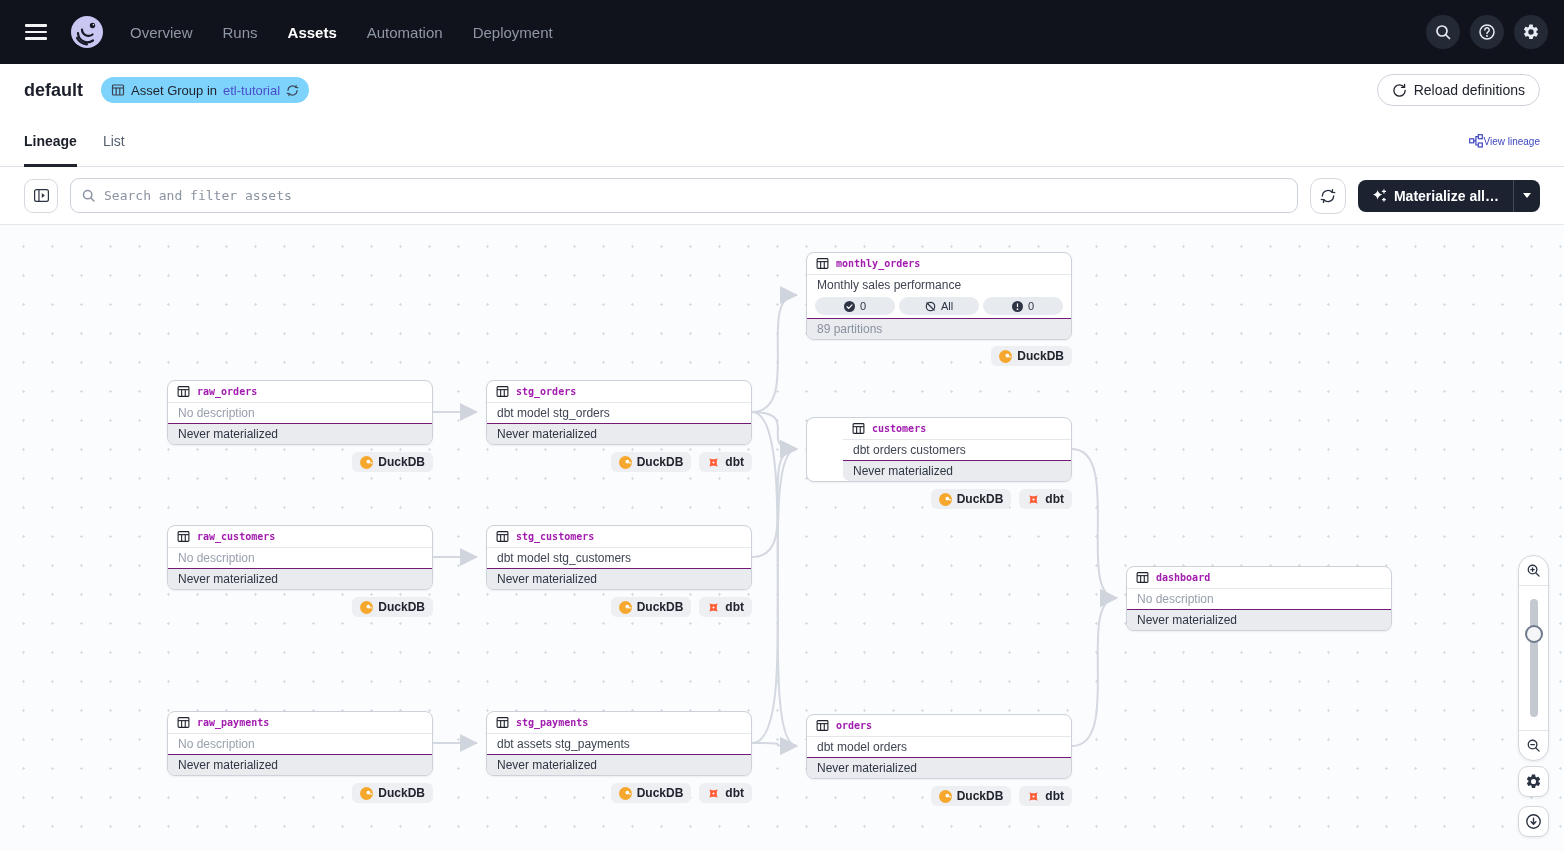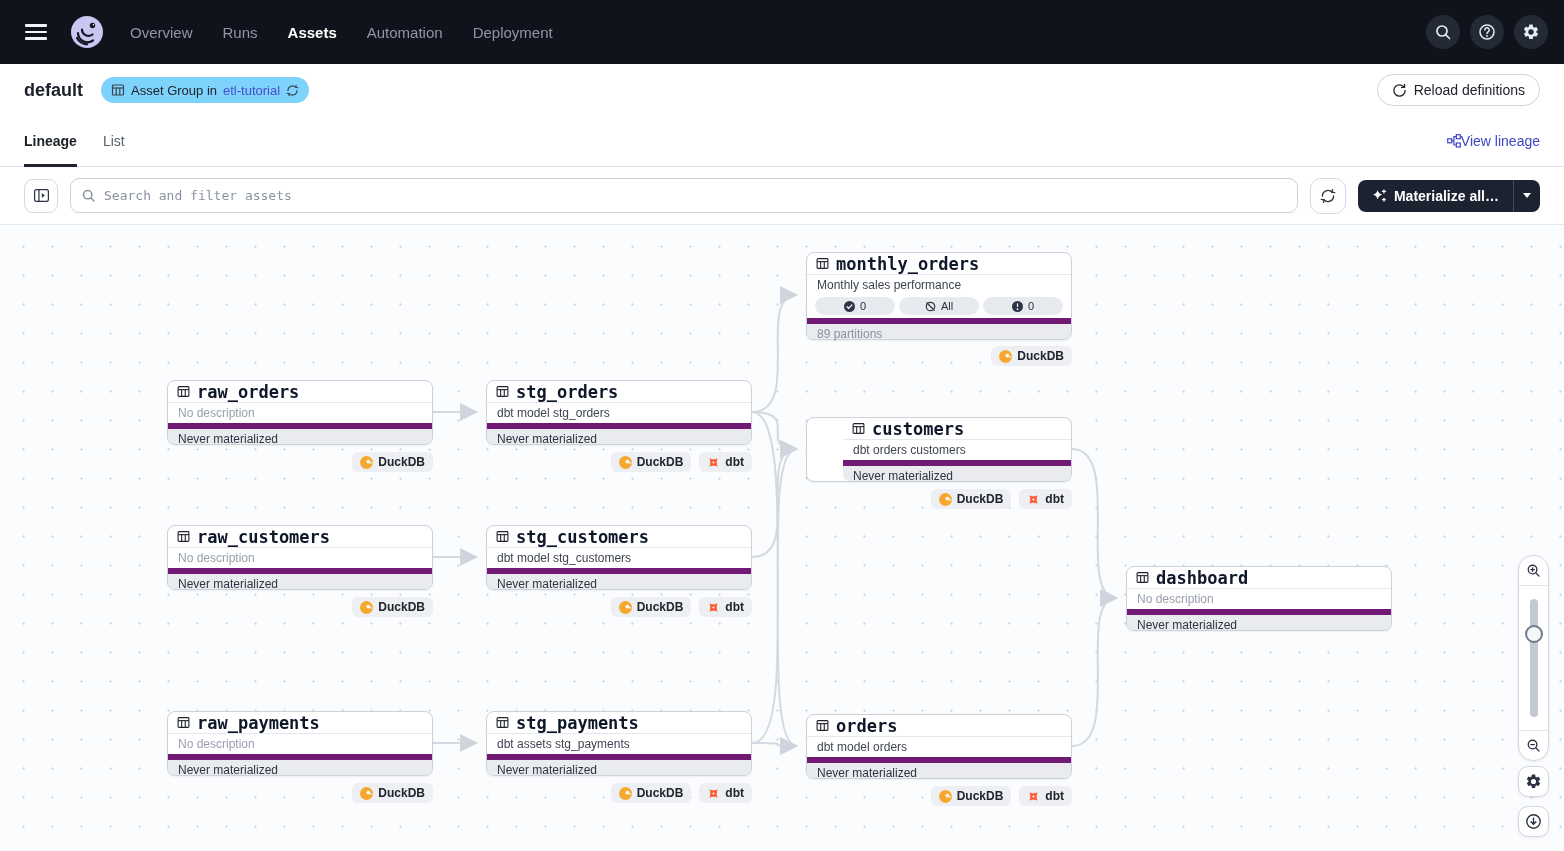--- a/index.html
+++ b/index.html
@@ -33,21 +33,21 @@
   .reload svg { width:15px; height:15px; }
 
   
   .tabsrow { height:51px; display:flex; align-items:stretch; padding:0 24px;
     border-bottom:1px solid #dfe2e8; background:#fff; }
   .tab { position:relative; display:flex; align-items:center; margin-right:26px;
     font-size:14px; color:#56606f; font-weight:500; cursor:pointer; }
   .tab.active { color:#1b1f29; font-weight:700; }
   .tab.active::after { content:""; position:absolute; left:0; right:0; bottom:-1px; height:3px; background:#21242e; }
   .viewlineage { margin-left:auto; display:flex; align-items:center; gap:0;
-    color:#3f46c0; font-size:14px; cursor:pointer; }
+    color:#3f46c0; font-size:10px; cursor:pointer; }
   .viewlineage svg { width:14px; height:14px; }
 
   
   .toolbar { height:58px; display:flex; align-items:center; gap:12px; padding:0 24px;
     border-bottom:1px solid #e4e7ec; background:#fff; }
   .panelbtn { width:34px; height:34px; border:1px solid #d5d9e0; border-radius:9px; background:#fff;
     color:#2b3342; display:flex; align-items:center; justify-content:center; cursor:pointer; }
   .panelbtn svg { width:17px; height:17px; }
   .searchwrap { flex:1; position:relative; }
   .searchwrap .sicon { position:absolute; left:11px; top:10px; width:15px; height:15px; color:#8b93a1; }
@@ -71,30 +71,30 @@
     background-image:radial-gradient(circle, #d8dce3 1.3px, transparent 1.4px);
     background-size:29px 29px; background-position:9px 7px; overflow:hidden; }
   #edges { position:absolute; left:0; top:0; pointer-events:none; }
 
   .node { position:absolute; background:#fff; border:1px solid #ccd1da; border-radius:8px;
     box-shadow:0 1px 2px rgba(16,22,36,.06); cursor:pointer; }
   .node-header { display:flex; align-items:center; gap:7px; padding:0 9px; height:22px;
     border-bottom:1px solid #e4e7ec; }
   .node-header .nicon { display:flex; color:#21242e; }
   .node-header .nicon svg { width:13px; height:13px; }
-  .nname { font-family:"DejaVu Sans Mono", monospace; font-size:17px; font-weight:700; color:#0f172a; }
+  .nname { font-family:"DejaVu Sans Mono", monospace; font-size:10px; font-weight:700; color:#a21caf; }
   .node-desc { font-size:12px; color:#3e4551; line-height:20px; padding:0 10px; height:20px;
     white-space:nowrap; overflow:hidden; }
   .node-desc.muted { color:#98a0ad; }
   .node-pills { display:flex; gap:4px; padding:2px 8px 3px; height:23px; }
   .pill { flex:1; display:inline-flex; align-items:center; justify-content:center; gap:5px;
     background:#e7eaef; border-radius:9px; font-size:11px; color:#2b3345; font-weight:500; cursor:pointer; }
   .pill .picon { display:flex; } .pill .picon svg { width:11px; height:11px; }
   .node-footer { font-size:12px; color:#2f3542; line-height:20px; padding:0 10px; height:21px;
-    background:#e9ebef; border-top:6px solid #701a75; border-radius:0 0 7px 7px; white-space:nowrap; }
+    background:#e9ebef; border-top:1px solid #701a75; border-radius:0 0 7px 7px; white-space:nowrap; }
   .node-footer.muted { color:#8a919f; }
 
   .tags { position:absolute; display:flex; justify-content:flex-end; gap:8px; }
   .tag { height:20px; padding:0 8px; background:#edeff3; border-radius:6px; display:inline-flex;
     align-items:center; gap:5px; font-size:12px; font-weight:700; color:#21242e; cursor:pointer; }
   .tag .ticon { display:flex; } .tag .ticon svg { width:13px; height:13px; }
 
   
   .zoomgroup { position:absolute; left:1518px; top:330px; width:31px; background:#fff;
     border:1px solid #d3d7de; border-radius:15px; box-shadow:0 1px 3px rgba(16,22,36,.08);

